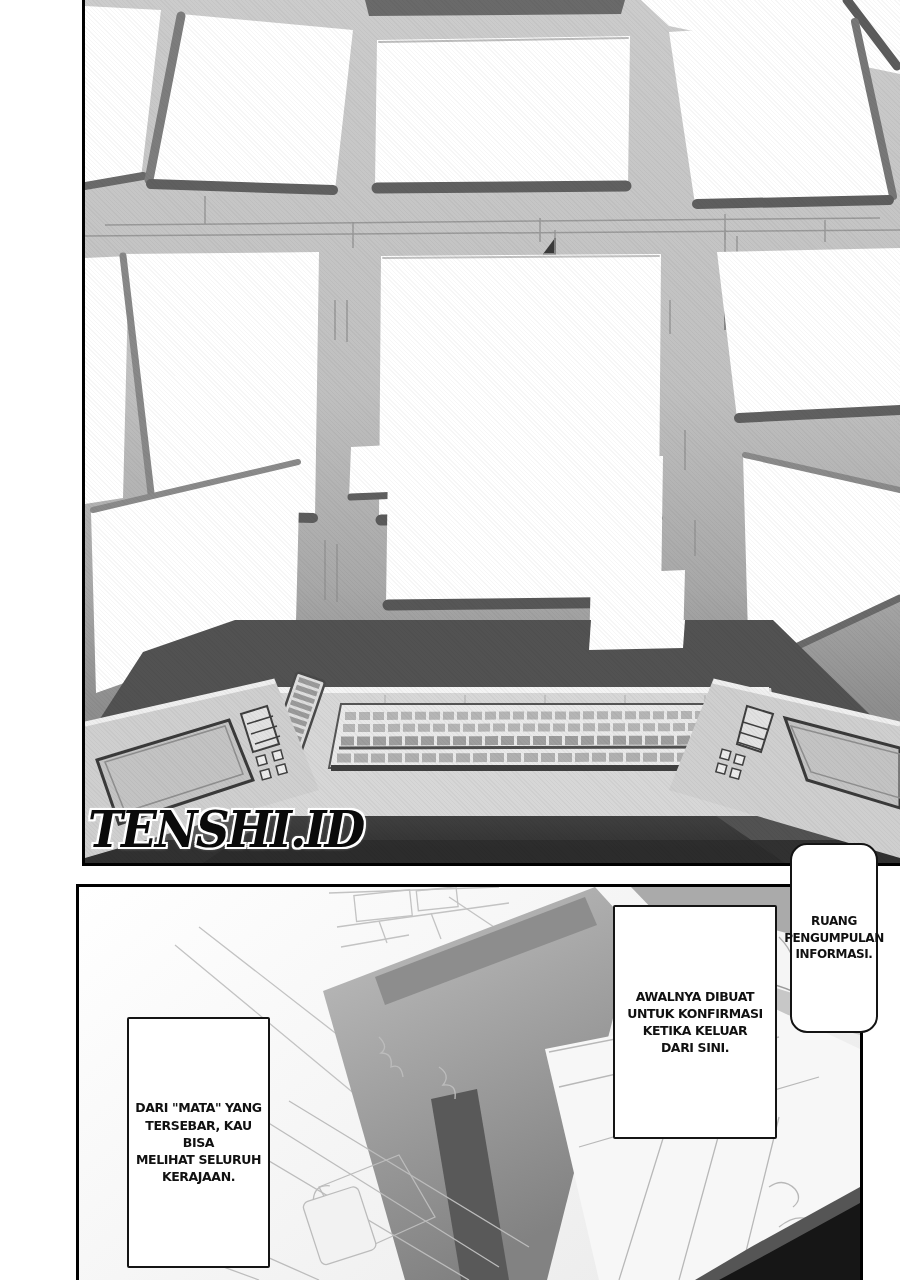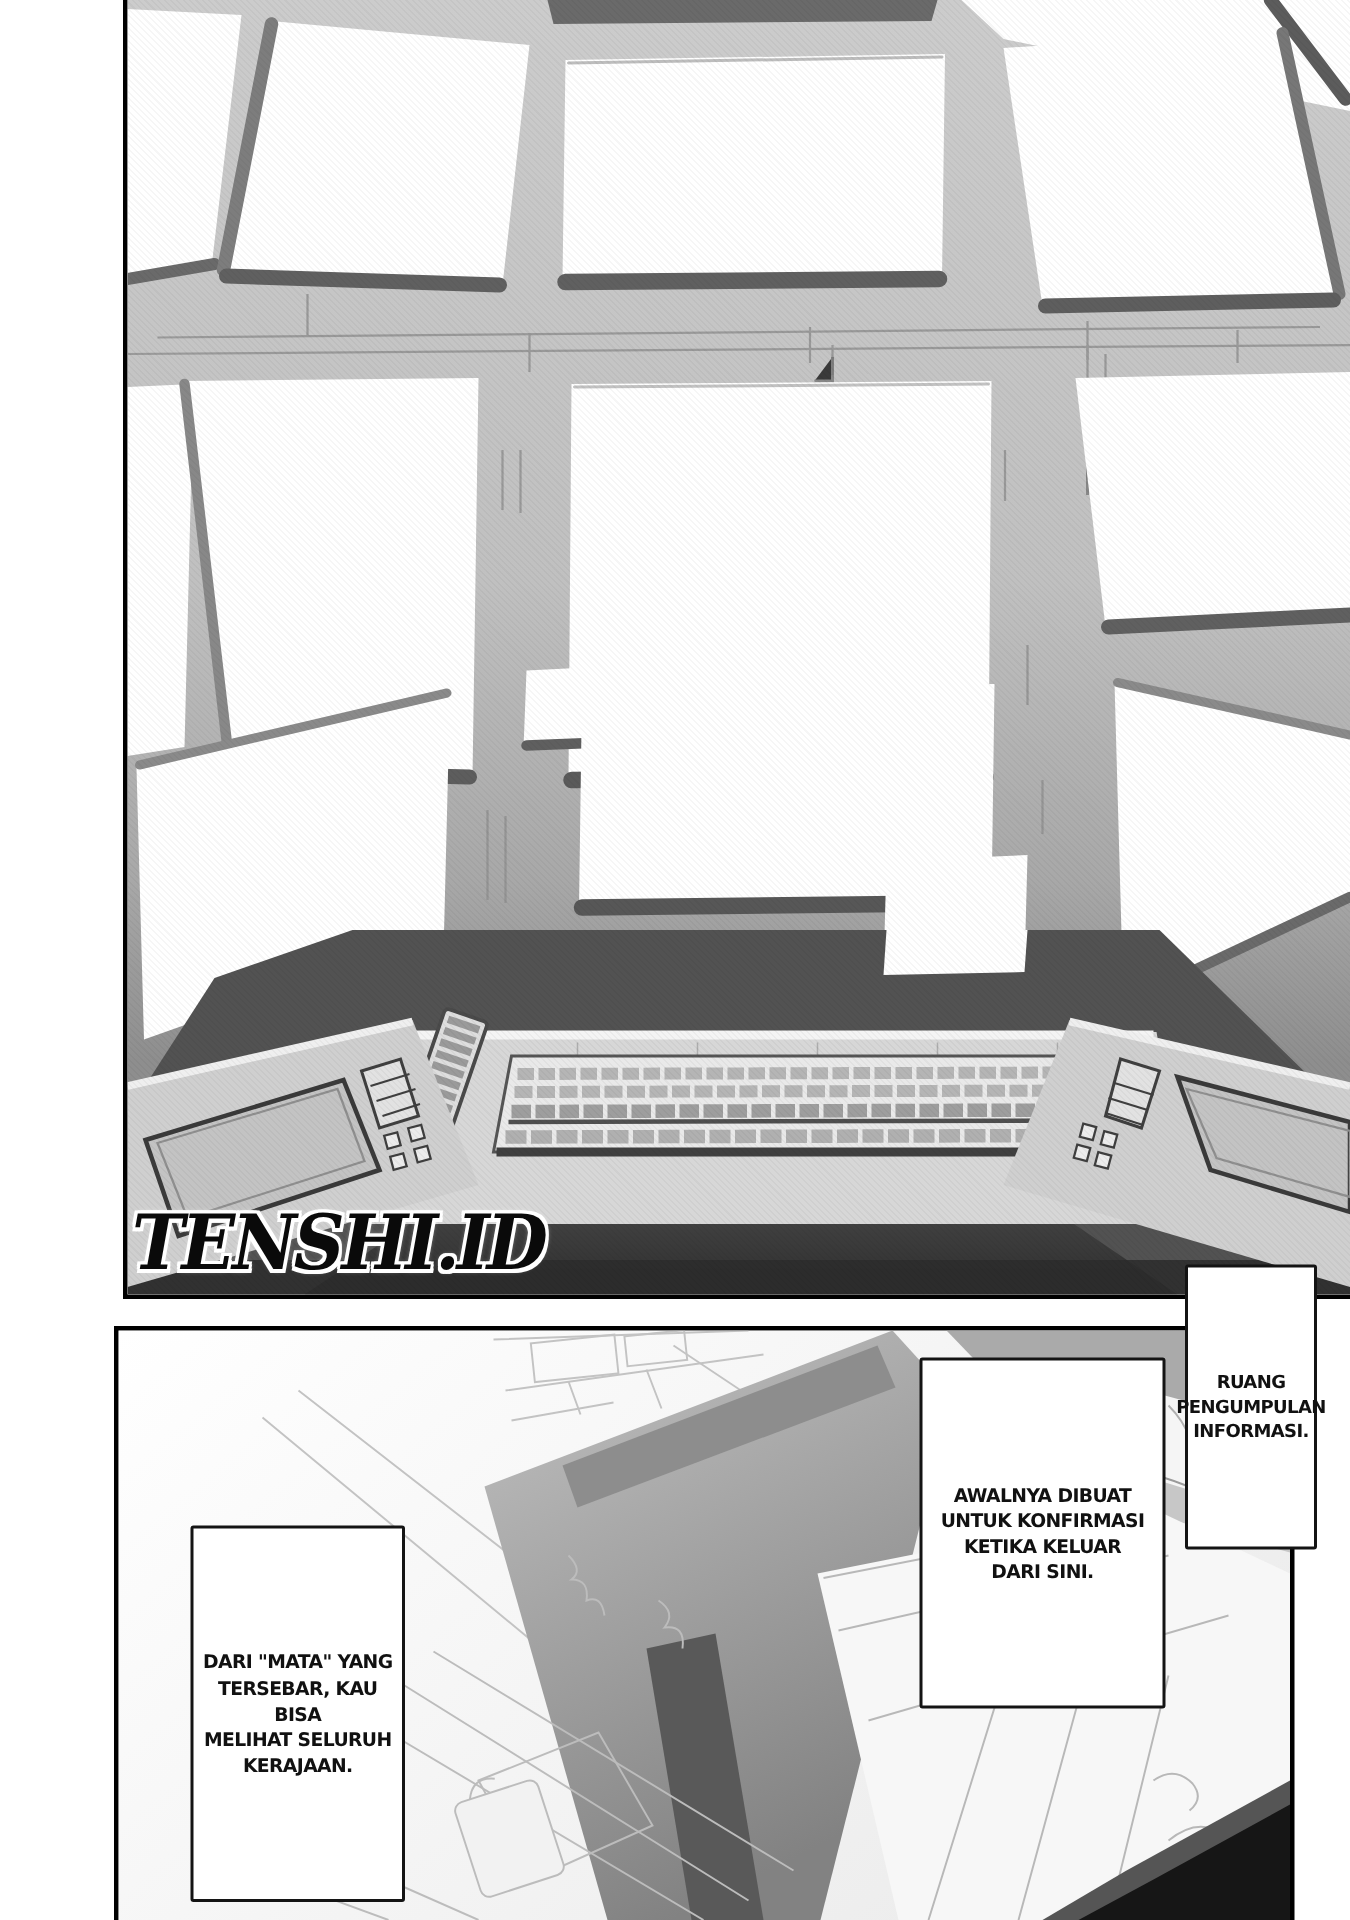--- a/index.html
+++ b/index.html
@@ -26,21 +26,21 @@
      text-shadow:-2px 0 0 #fff,2px 0 0 #fff,0 -2px 0 #fff,0 2px 0 #fff,
                  -2px -2px 0 #fff,2px 2px 0 #fff,-2px 2px 0 #fff,2px -2px 0 #fff,
                  0 0 4px #fff;}
 
   
   .bubble{position:absolute;background:#fff;border:2.5px solid #141414;border-radius:2px;
      z-index:10;display:flex;align-items:center;justify-content:center;
      text-align:center;color:#111;
      font-weight:700;font-size:12.5px;line-height:1.38;letter-spacing:-0.4px;
      white-space:pre-line;padding:4px;box-sizing:border-box;}
-  #bubble-ruang   {left:790px;top:843px;width:88px;height:190px;font-size:12px;}
+  #bubble-ruang   {left:790px;top:843px;width:88px;height:190px;font-size:12px;border-radius:17px;}
   #bubble-awalnya {left:613px;top:905px;width:164px;height:234px;}
   #bubble-darimata{left:127px;top:1017px;width:143px;height:251px;}
 </style>
 </head>
 <body>
 
 <div class="panel" id="top-panel">
   <svg width="815" height="863" viewBox="0 0 815 863">
     <defs>
       <linearGradient id="wallG" x1="0" y1="0" x2="0" y2="1">

